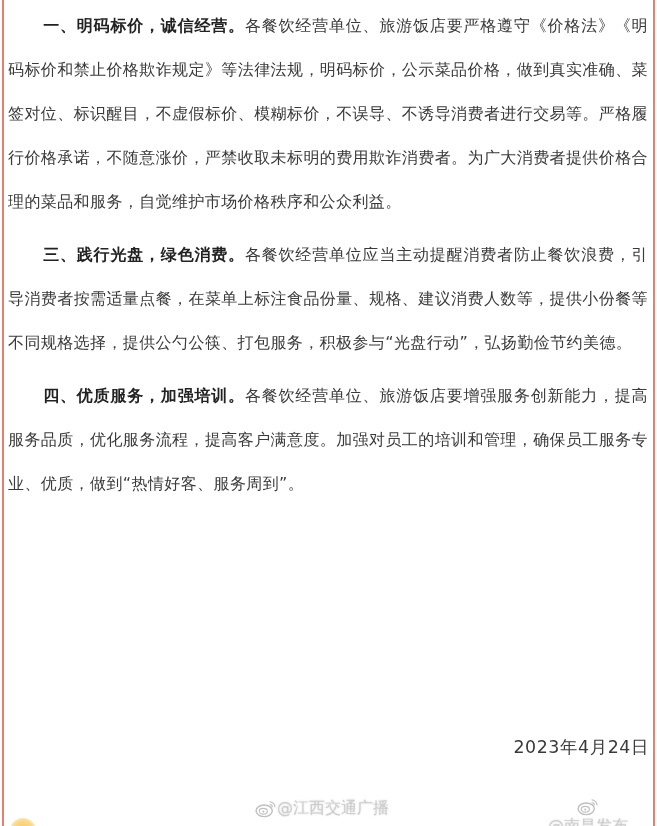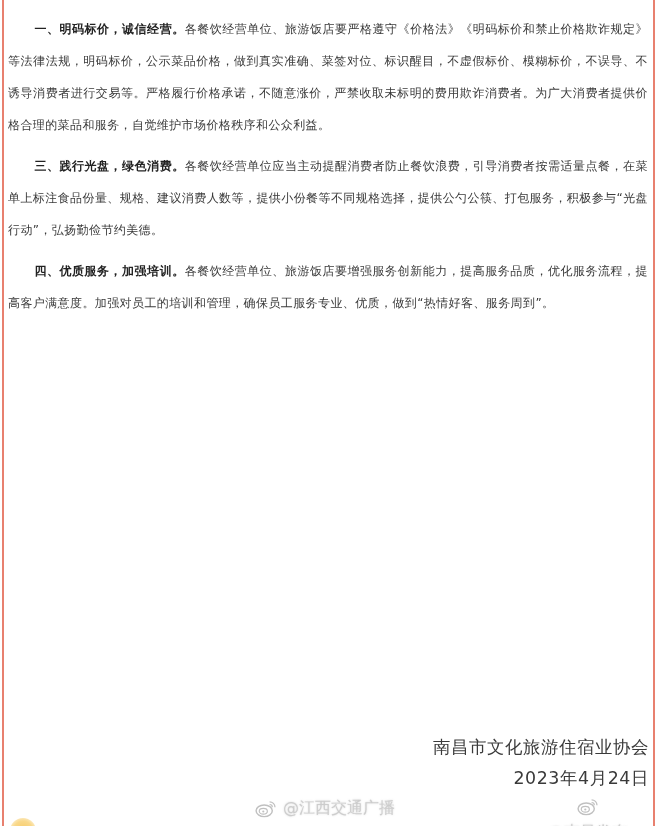--- a/index.html
+++ b/index.html
@@ -20,25 +20,25 @@
       top: 0;
       width: 649px;
       height: 826px;
       border-left: 2px solid #e8806f;
       border-right: 2px solid #e8806f;
       box-sizing: content-box;
     }
     .content {
       position: absolute;
       left: 8px;
-      top: 12px;
+      top: 3px;
       width: 640px;
       color: #3a3a3a;
-      font-size: 12px;
-      line-height: 32px;
+      font-size: 16px;
+      line-height: 44px;
       letter-spacing: 0.4px;
     }
     .para {
       margin: 0;
       text-indent: 2.2em;
       text-align: justify;
       padding-top: 1px;
     }
     .para + .para {
       margin-top: 8px;
@@ -57,21 +57,20 @@
       line-height: 31px;
       letter-spacing: 0.6px;
     }
     .signature div {
       white-space: nowrap;
     }
     .watermark {
       position: absolute;
       display: flex;
       align-items: center;
-      gap: 6px;
       color: rgba(200, 200, 200, 0.85);
       font-size: 16px;
       text-shadow: 0 0 2px rgba(150,150,150,0.4);
       white-space: nowrap;
     }
     .watermark.wm1 { left: 255px; top: 798px; }
     .watermark.wm2 { left: 548px; top: 798px; flex-direction: column; }
     .weibo-icon {
       width: 22px;
       height: 18px;
@@ -92,21 +91,20 @@
 
 <div class="frame"></div>
 
 <div class="content">
   <p class="para"><span class="head">一、明码标价，诚信经营。</span><span>各餐饮经营单位、旅游饭店要严格遵守《价格法》《明码标价和禁止价格欺诈规定》等法律法规，明码标价，公示菜品价格，做到真实准确、菜签对位、标识醒目，不虚假标价、模糊标价，不误导、不诱导消费者进行交易等。严格履行价格承诺，不随意涨价，严禁收取未标明的费用欺诈消费者。为广大消费者提供价格合理的菜品和服务，自觉维护市场价格秩序和公众利益。</span></p>
   <p class="para"><span class="head">三、践行光盘，绿色消费。</span><span>各餐饮经营单位应当主动提醒消费者防止餐饮浪费，引导消费者按需适量点餐，在菜单上标注食品份量、规格、建议消费人数等，提供小份餐等不同规格选择，提供公勺公筷、打包服务，积极参与“光盘行动”，弘扬勤俭节约美德。</span></p>
   <p class="para"><span class="head">四、优质服务，加强培训。</span><span>各餐饮经营单位、旅游饭店要增强服务创新能力，提高服务品质，优化服务流程，提高客户满意度。加强对员工的培训和管理，确保员工服务专业、优质，做到“热情好客、服务周到”。</span></p>
 </div>
 
 <div class="signature">
-  <div>南昌市文化旅游住宿业协会</div>
   <div>2023年4月24日</div>
 </div>
 
 <div class="watermark wm1">
   <svg class="weibo-icon" viewBox="0 0 24 20">
     <ellipse cx="10" cy="12" rx="9" ry="6.5" fill="none" stroke="#c0c0c0" stroke-width="1.6"></ellipse>
     <ellipse cx="9" cy="12.5" rx="4.5" ry="3.2" fill="none" stroke="#c0c0c0" stroke-width="1.3"></ellipse>
     <circle cx="9" cy="12.8" r="1.2" fill="#c0c0c0"></circle>
     <path d="M16 2 A6 6 0 0 1 22 8" fill="none" stroke="#c0c0c0" stroke-width="1.4"></path>
     <path d="M16 5 A3 3 0 0 1 19 8" fill="none" stroke="#c0c0c0" stroke-width="1.3"></path>

